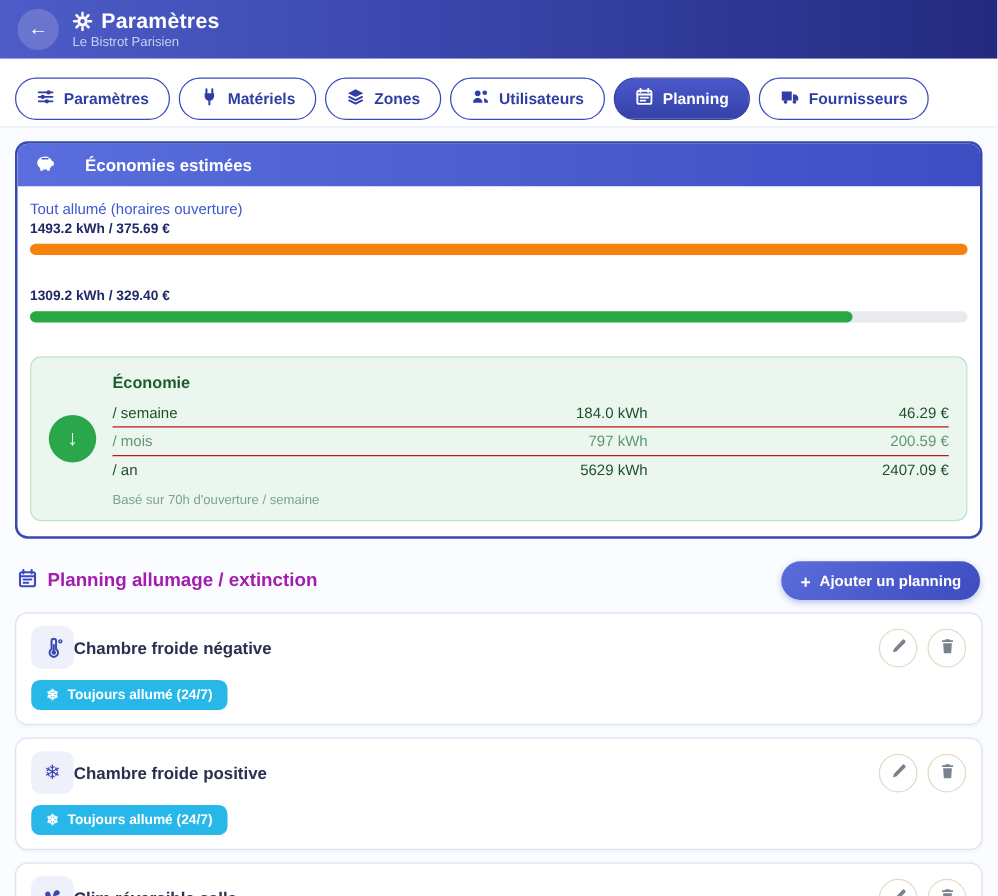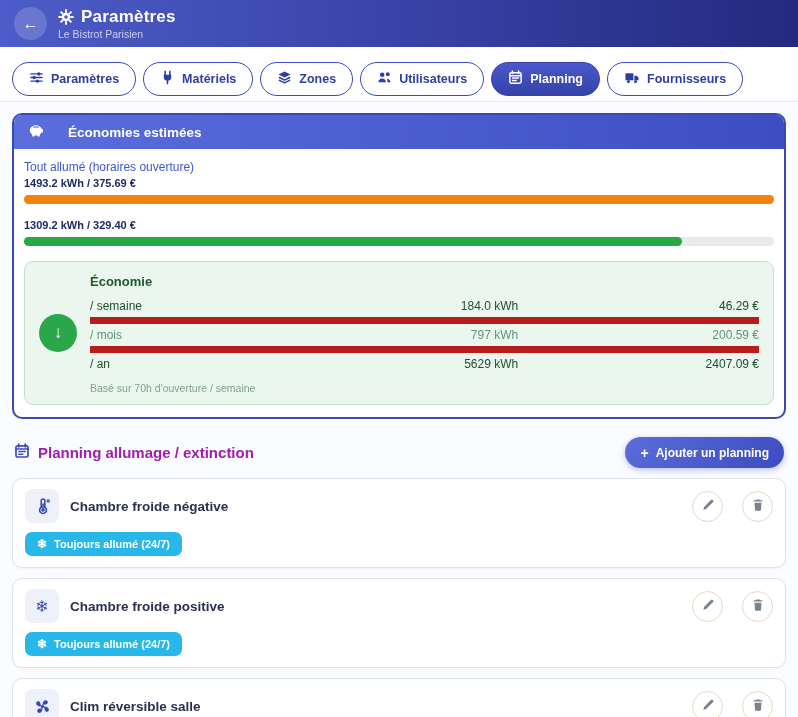--- a/index.html
+++ b/index.html
@@ -44,39 +44,39 @@
 
   .savings-panel {
     border: 2px solid #3a49b2; border-radius: 10px; background: #fff; overflow: hidden;
   }
   .savings-header {
     height: 34px; display: flex; align-items: center; gap: 24px; padding: 0 13px;
     background: linear-gradient(90deg, #5b6edd, #3c4ec2);
     color: #fff; font-size: 13.5px; font-weight: 700;
   }
   .savings-body { padding: 11px 10px 12px; }
-  .meter { margin-bottom: 15px; }
+  .meter { margin-bottom: 27px; }
   .meter-label { font-size: 12px; color: #3e57cf; }
   .meter-value { font-size: 11px; font-weight: 700; color: #1f2a66; margin: 3px 0 6px; }
   .track { height: 9px; border-radius: 5px; background: #e9eaee; }
   .fill { height: 9px; border-radius: 5px; }
 
   .econ-box {
     margin-top: 2px; background: #ebf7ee; border: 1px solid #c0e3cb; border-radius: 9px;
     display: flex; align-items: center; gap: 13px; padding: 10px 14px;
   }
   .econ-icon {
     width: 38px; height: 38px; border-radius: 50%; background: #2aa74b; flex: none;
     color: #fff; font-size: 17px; font-weight: 700;
     display: flex; align-items: center; justify-content: center;
   }
   .econ-table { flex: 1; }
   .econ-title { font-size: 13px; font-weight: 700; color: #1d5a30; padding: 2px 0 6px; }
   .econ-row { display: flex; align-items: center; padding: 4px 0; font-size: 12px; }
-  .econ-row + .econ-row { border-top: 7px solid #b91c1c; }
+  .econ-row + .econ-row { border-top: 1px solid #b91c1c; }
   .econ-row .period { flex: 0 0 26%; }
   .econ-row .kwh { flex: 0 0 38%; text-align: right; }
   .econ-row .euro { flex: 1; text-align: right; }
   .econ-row.strong { font-weight: 400; color: #1e4f2d; }
   .econ-row.light { color: #5f9670; }
   .econ-note { font-size: 10.5px; color: #7ba489; padding-top: 7px; }
 
   
   .section-row {
     display: flex; align-items: center; justify-content: space-between;
@@ -91,21 +91,21 @@
     color: #fff; font-family: "Liberation Sans", sans-serif; font-size: 12px; font-weight: 700;
     box-shadow: 0 2px 6px rgba(60,76,192,.35);
   }
   .add-btn .plus { font-size: 14px; font-weight: 700; line-height: 1; }
 
   .card {
     background: #fff; border: 1px solid #dde2f1; border-radius: 10px;
     box-shadow: 0 1px 3px rgba(40,50,120,.05);
     padding: 10px 12px 11px; margin-bottom: 10px;
   }
-  .card-top { display: flex; align-items: center; gap: 11px; }
+  .card-top { display: flex; align-items: center; }
   .equip-icon {
     width: 34px; height: 34px; border-radius: 8px; background: #eef1f9; flex: none;
     color: #3947b0; font-size: 16px;
     display: flex; align-items: center; justify-content: center;
   }
   .card-title { flex: 1; font-size: 13.5px; font-weight: 700; color: #2a3150; }
   .icon-btn {
     width: 31px; height: 31px; border-radius: 50%; flex: none; cursor: pointer;
     border: 1px solid #e7d9c5; background: #fff; color: #7b828d;
     display: flex; align-items: center; justify-content: center; margin-left: 8px;

